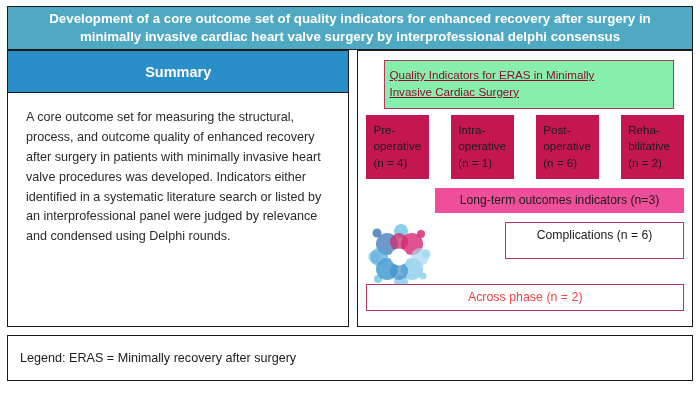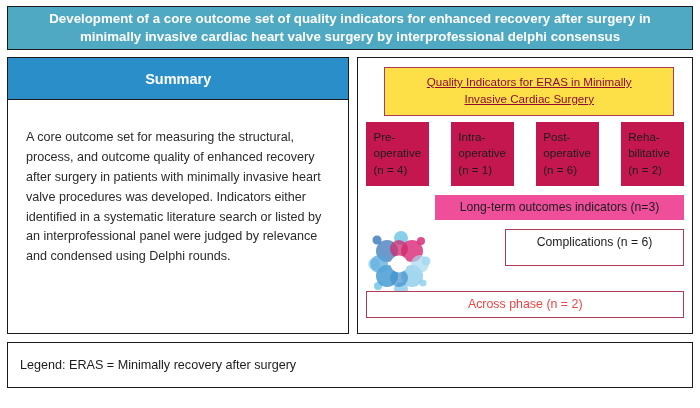--- a/index.html
+++ b/index.html
@@ -39,21 +39,20 @@
     display: flex;
     align-items: center;
     justify-content: center;
     padding: 2px 10px;
   }
 
   
   .mid-row {
     display: flex;
     gap: 8px;
-    margin-top: 7px;
     height: 277px;
   }
 
   
   .summary-card {
     box-sizing: border-box;
     width: 344px;
     height: 277px;
     border: 1.5px solid #1a1a1a;
     background: #ffffff;
@@ -68,21 +67,21 @@
     color: #ffffff;
     font-size: 14.5px;
     font-weight: bold;
     display: flex;
     align-items: center;
     justify-content: center;
   }
   .summary-body {
     flex: 1;
     box-sizing: border-box;
-    padding: 28px 18px 10px 18px;
+    padding: 15px 18px 10px 18px;
     font-size: 12.6px;
     line-height: 1.58;
     color: #2b2b2b;
     text-align: left;
   }
 
   
   .diagram-card {
     box-sizing: border-box;
     width: 337px;
@@ -90,25 +89,24 @@
     border: 1.5px solid #1a1a1a;
     background: #ffffff;
     position: relative;
     padding: 9px 8px 8px 8px;
   }
 
   .qi-header {
     box-sizing: border-box;
     margin: 0 10px 0 18px;
     border: 1.2px solid #b03a56;
-    background: #fde047;
+    background: #86efac;
     color: #8f0b33;
     font-size: 11.6px;
     line-height: 1.45;
-    text-align: center;
     padding: 6px 4px 7px 4px;
   }
   .qi-header .u { text-decoration: underline; }
 
   .phase-row {
     display: flex;
     gap: 22px;
     margin-top: 6px;
     align-items: center;
   }

